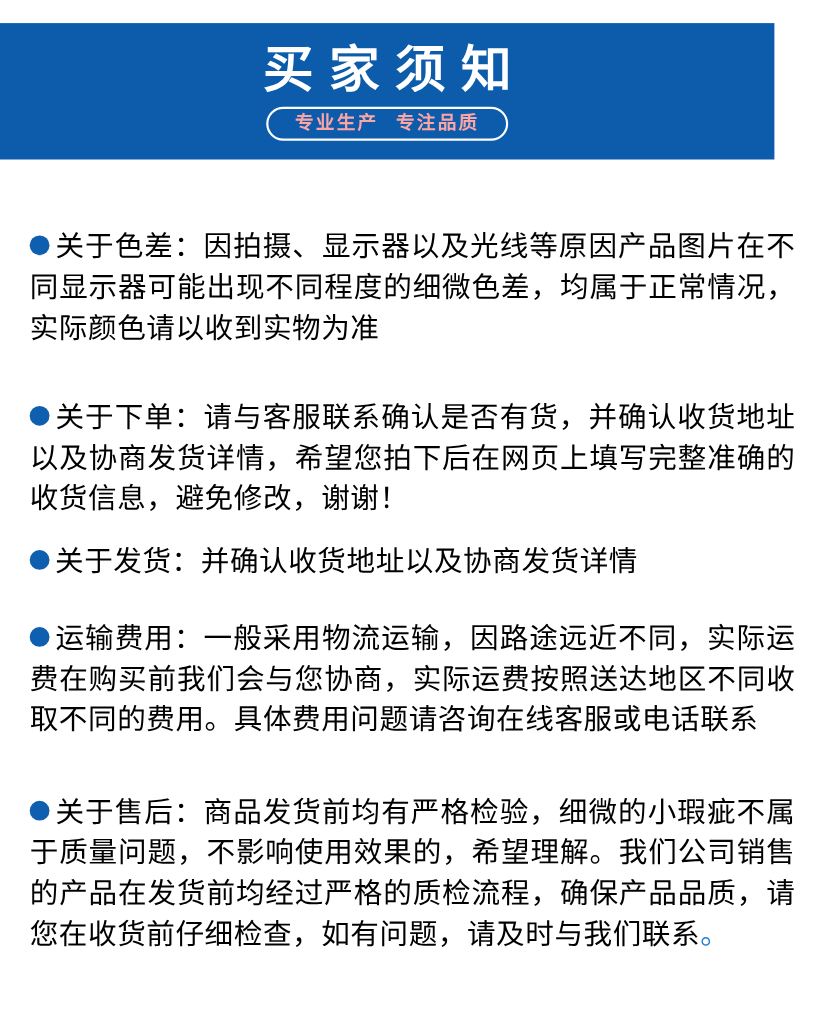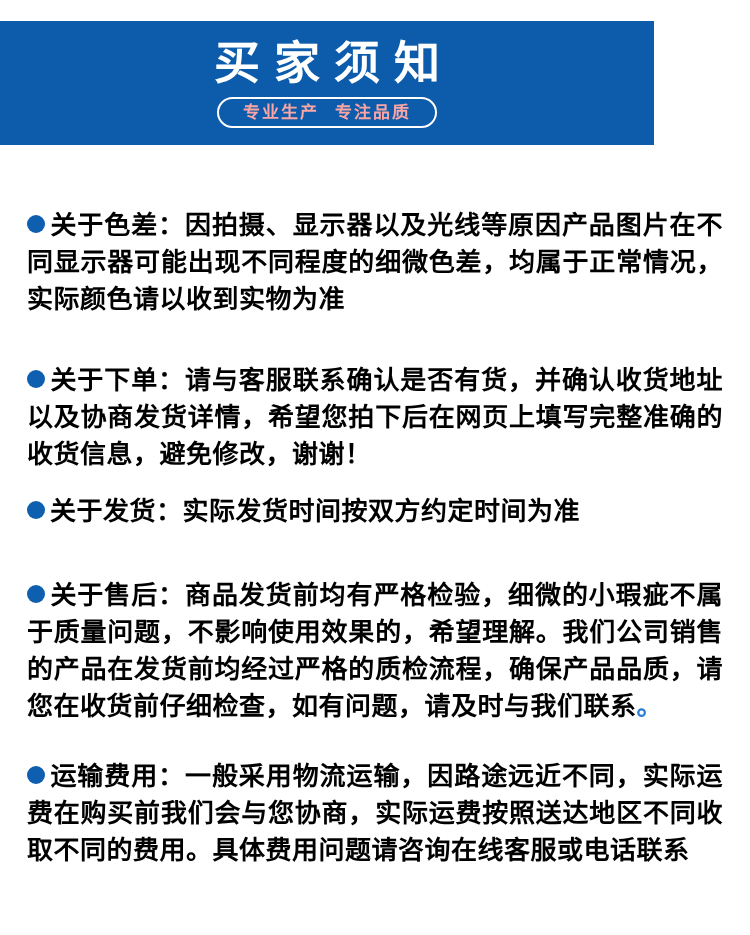--- a/index.html
+++ b/index.html
@@ -12,21 +12,21 @@
   }
   .page {
     width: 750px;
     height: 935px;
     background: #ffffff;
     position: relative;
   }
   
   .banner {
     margin-top: 21px;
-    width: 654px;
+    width: 704px;
     height: 124px;
     background: #0d5cab;
     display: flex;
     flex-direction: column;
     align-items: center;
     justify-content: center;
   }
   .banner-title {
     color: #ffffff;
     font-size: 46px;
@@ -47,21 +47,21 @@
     white-space: pre; 
     line-height: 1.2;
   }
   
   .content {
     padding: 0 27px;
     color: #000000;
   }
   .notice {
     font-size: 26px;
-    font-weight: bold;
+    font-weight: normal;
     line-height: 37px;
     text-align: justify;
     letter-spacing: 0.5px;
     color: #000000;
   }
   .notice-1 { margin-top: 62px; }
   .notice-2 { margin-top: 44px; }
   .notice-3 { margin-top: 20px; }
   .notice-4 { margin-top: 33px; }
   .notice-5 { margin-top: 47px; }
@@ -85,20 +85,20 @@
     <div class="banner-title">买家须知</div>
     <div class="banner-tagline">专业生产  专注品质</div>
   </div>
 
   <div class="content">
 
     <p class="notice notice-1"><span class="bullet"></span><span>关于色差：因拍摄、显示器以及光线等原因产品图片在不同显示器可能出现不同程度的细微色差，均属于正常情况，实际颜色请以收到实物为准</span><span class="blue-period"></span></p>
 
     <p class="notice notice-2"><span class="bullet"></span><span>关于下单：请与客服联系确认是否有货，并确认收货地址以及协商发货详情，希望您拍下后在网页上填写完整准确的收货信息，避免修改，谢谢！</span><span class="blue-period"></span></p>
 
-    <p class="notice notice-3"><span class="bullet"></span><span>关于发货：实际发货时间按双方约定时间为准</span><span class="blue-period"></span></p>
+    <p class="notice notice-3"><span class="bullet"></span><span>关于发货：并确认收货地址以及协商发货详情</span><span class="blue-period"></span></p>
+
+    <p class="notice notice-4"><span class="bullet"></span><span>运输费用：一般采用物流运输，因路途远近不同，实际运费在购买前我们会与您协商，实际运费按照送达地区不同收取不同的费用。具体费用问题请咨询在线客服或电话联系</span><span class="blue-period"></span></p>
 
     <p class="notice notice-5"><span class="bullet"></span><span>关于售后：商品发货前均有严格检验，细微的小瑕疵不属于质量问题，不影响使用效果的，希望理解。我们公司销售的产品在发货前均经过严格的质检流程，确保产品品质，请您在收货前仔细检查，如有问题，请及时与我们联系</span><span class="blue-period">。</span></p>
-
-    <p class="notice notice-4"><span class="bullet"></span><span>运输费用：一般采用物流运输，因路途远近不同，实际运费在购买前我们会与您协商，实际运费按照送达地区不同收取不同的费用。具体费用问题请咨询在线客服或电话联系</span><span class="blue-period"></span></p>
 
   </div>
 </div>
 
 </body></html>

